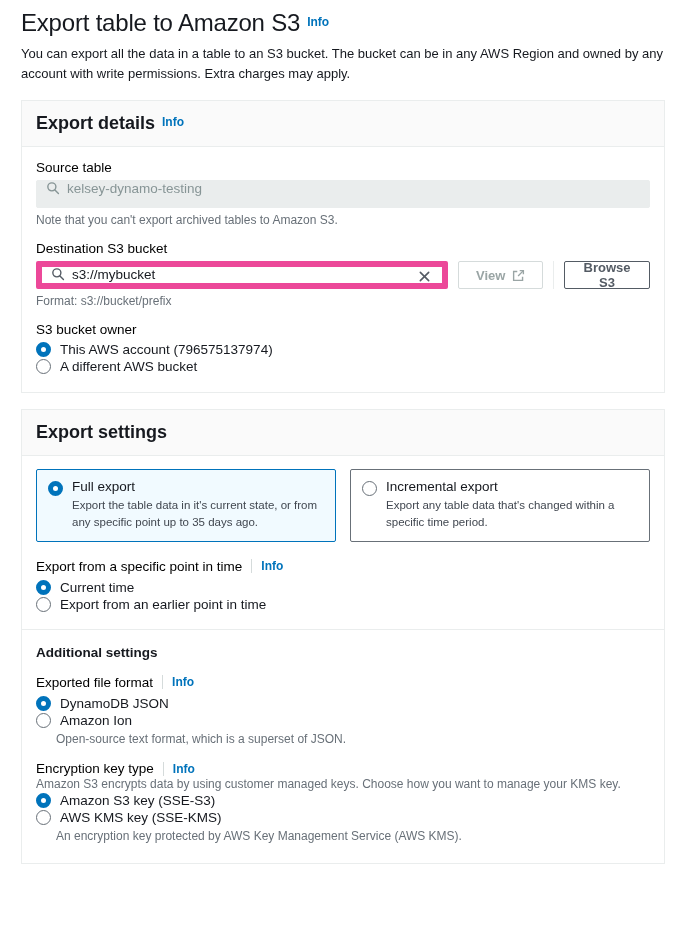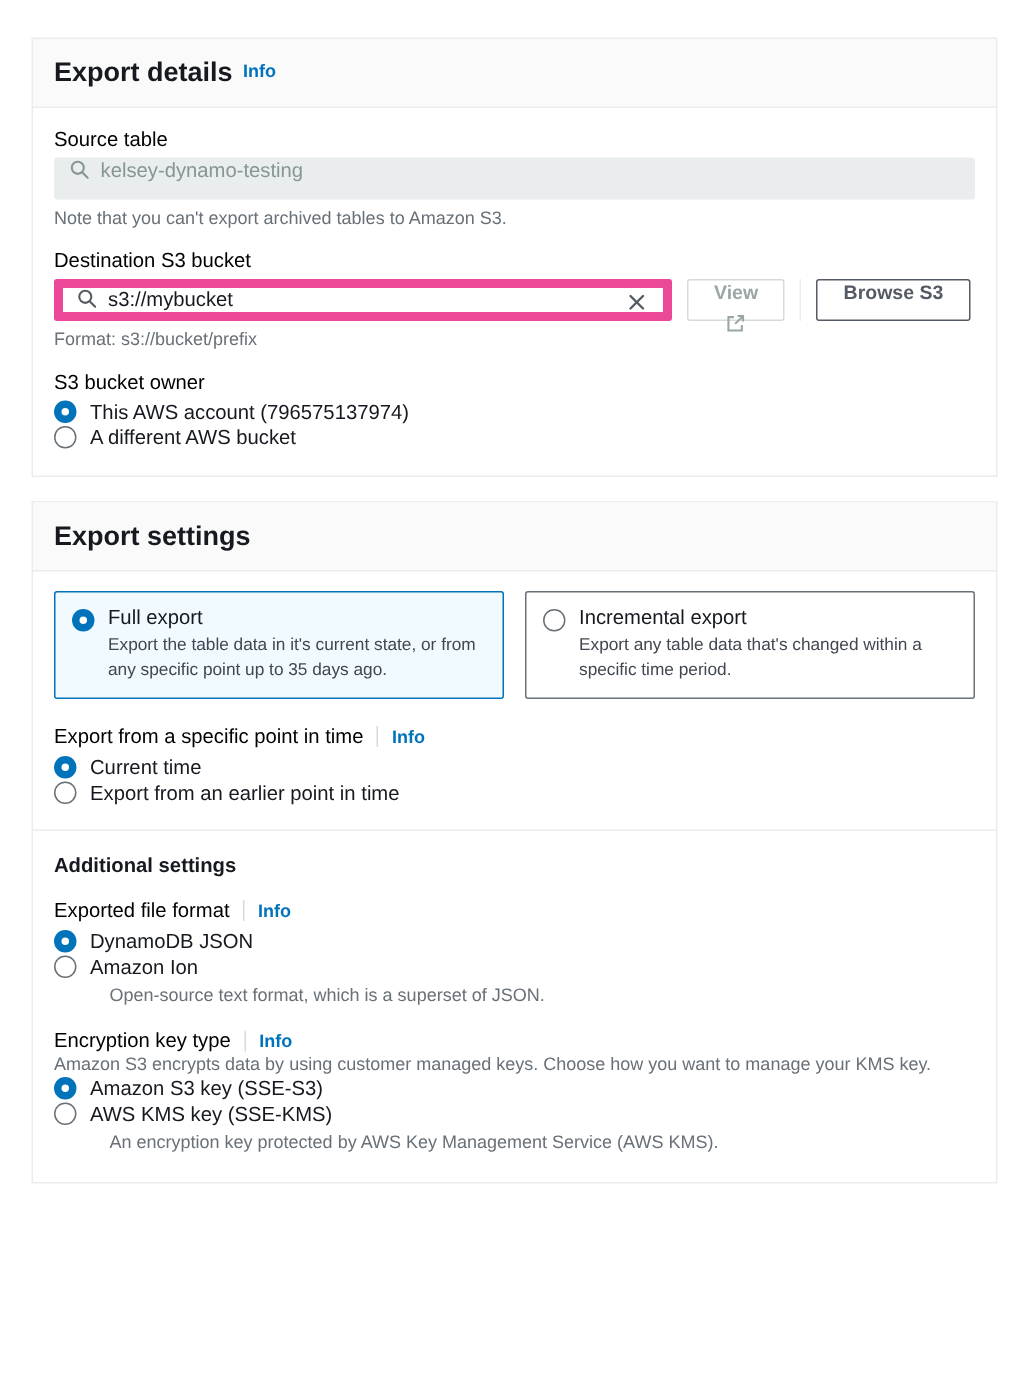--- a/index.html
+++ b/index.html
@@ -107,21 +107,20 @@
     font-size: 13px;
     font-weight: 700;
     height: 28px;
     padding: 0 17px;
     border-radius: 2px;
     background: #fff;
     display: inline-flex;
     align-items: center;
     gap: 7px;
     cursor: pointer;
-    flex-direction: column;
   }
   .btn-view {
     border: 1px solid #d5dbdb;
     color: #9aa5a5;
     cursor: default;
   }
   .btn-browse {
     border: 1px solid #545b64;
     color: #545b64;
   }
@@ -143,21 +142,21 @@
     flex: none;
   }
   .radio.checked {
     border: 5px solid #0073bb;
     background: #fff;
   }
   .radio-label { font-size: 13.5px; }
   .radio-desc {
     font-size: 12px;
     color: #687078;
-    margin: 3px 0 0 37px;
+    margin: 3px 0 0 20px;
     line-height: 1.4;
   }
 
   
   .tiles { display: flex; gap: 14px; margin-bottom: 17px; }
   .tile {
     flex: 1;
     border: 1px solid #687078;
     border-radius: 2px;
     background: #fff;
@@ -182,20 +181,24 @@
   }
   .sub-title { font-size: 13.5px; font-weight: 700; margin-bottom: 15px; }
   .group-desc { font-size: 12px; color: #687078; margin-top: 1px; }
   .icon { display: inline-flex; flex: none; }
 </style>
 </head>
 <body>
 
 <div class="page">
 
+  <div class="page-header">
+    <h1>Export table to Amazon S3</h1><a class="title-info">Info</a>
+    <div class="page-desc">You can export all the data in a table to an S3 bucket. The bucket can be in any AWS Region and owned by any account with write permissions. Extra charges may apply.</div>
+  </div>
 
   <div class="section">
     <div class="section-header">
       <h2 class="section-title">Export details</h2><a class="info-link">Info</a>
     </div>
     <div class="section-body">
 
       <div class="field">
         <div class="field-label">Source table</div>
         <div class="search-input input-disabled">

